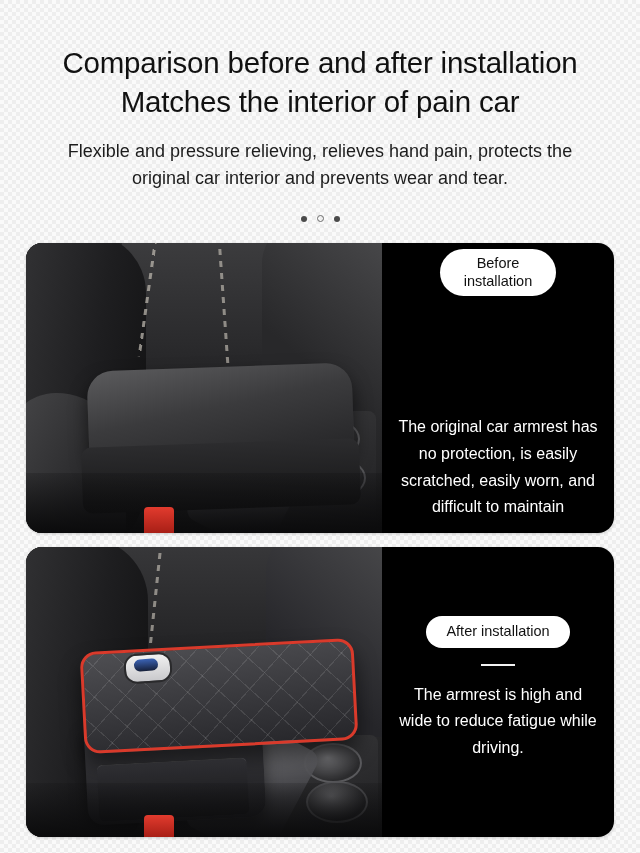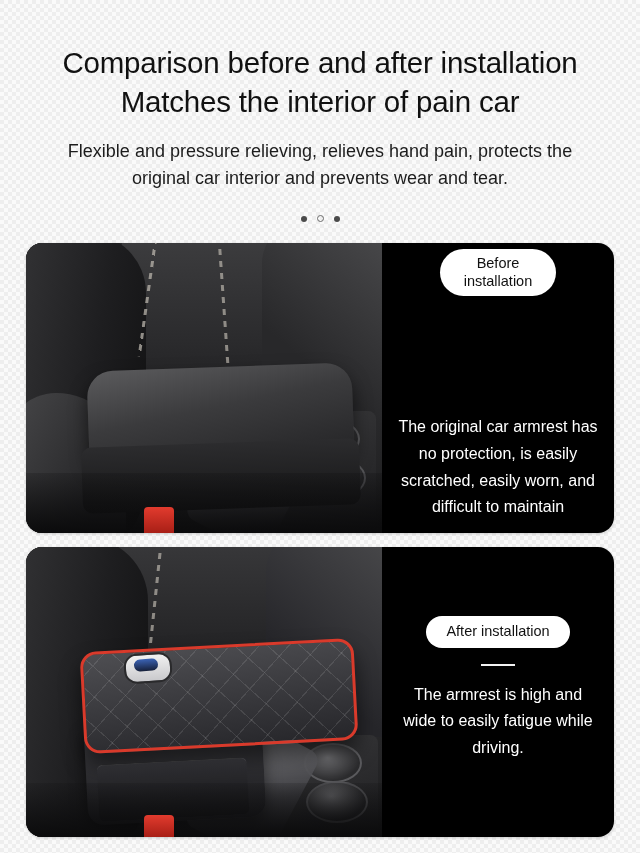--- a/index.html
+++ b/index.html
@@ -503,17 +503,17 @@
       <div class="badge-in"></div>
       <div class="pocket"></div>
       <div class="floor"></div>
       <div class="red-tab"></div>
     </div>
     <div class="caption brown">
       <div class="pill">
         <span>After installation</span>
       </div>
       <div class="rule"></div>
-      <div class="cap-text">The armrest is high and wide to easily fatigue while driving.</div>
+      <div class="cap-text">The armrest is high and wide to reduce fatigue while driving.</div>
     </div>
   </div>
 
 </div>
 
 </body></html>

